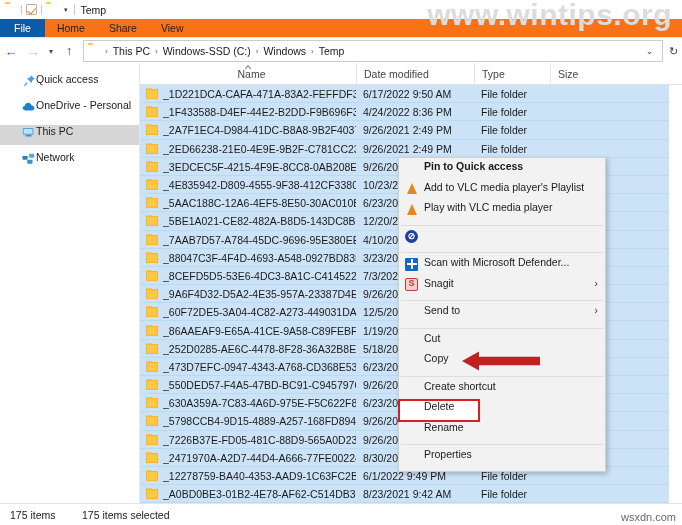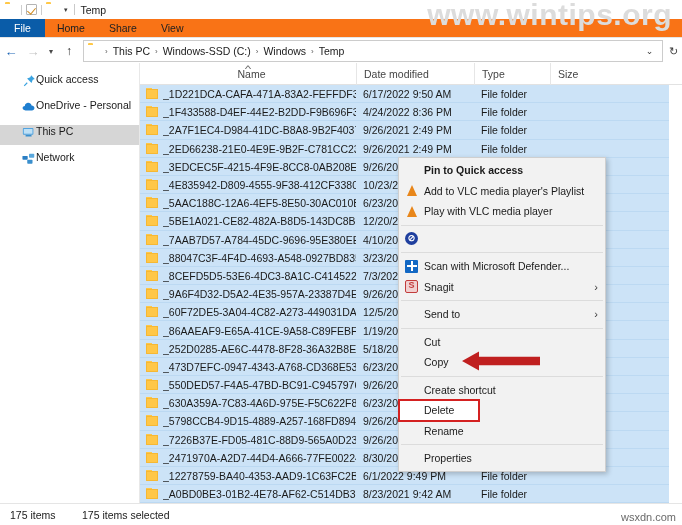--- a/index.html
+++ b/index.html
@@ -324,21 +324,21 @@
     width: 208px;
     background: #f2f2f2;
     border: 1px solid #cfcfcf;
     box-shadow: 2px 2px 5px rgba(0,0,0,0.22);
     padding: 2px 0;
     z-index: 40;
   }
   .ctx-item {
     height: 20.5px;
     display: flex;
-    align-items: center;
+    align-items: flex-start;
     font-size: 10.5px;
     color: #1a1a1a;
     padding-left: 4px;
     cursor: default;
     position: relative;
     white-space: nowrap;
   }
   .ctx-item.bold { font-weight: bold; }
   .ctx-ico {
     width: 17px;

